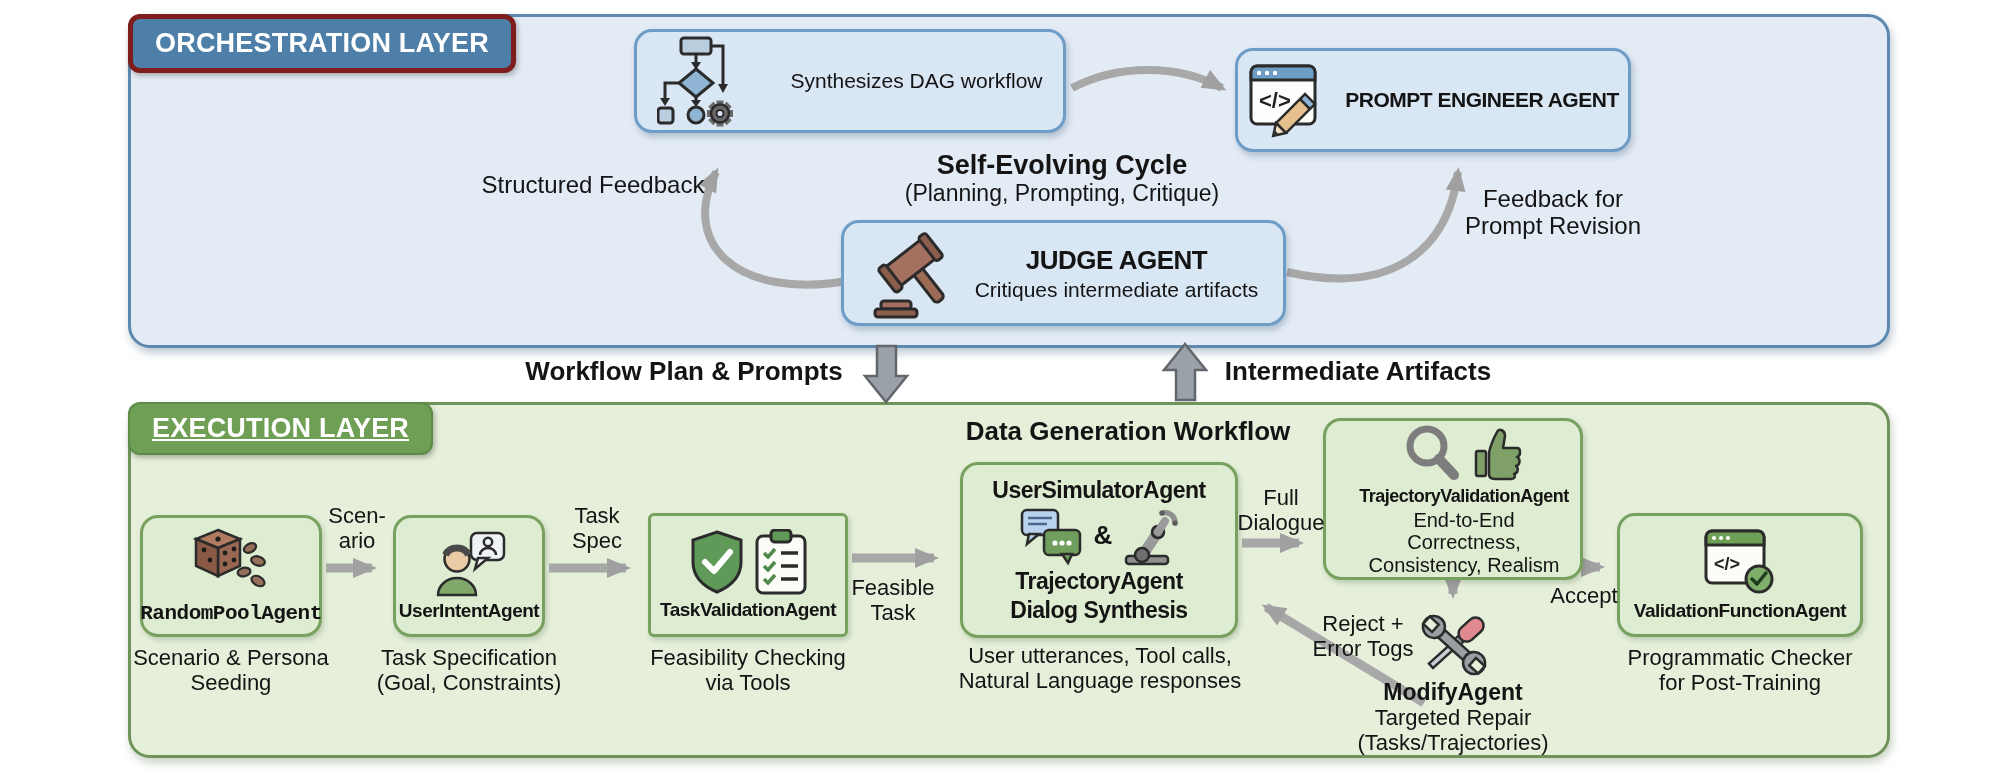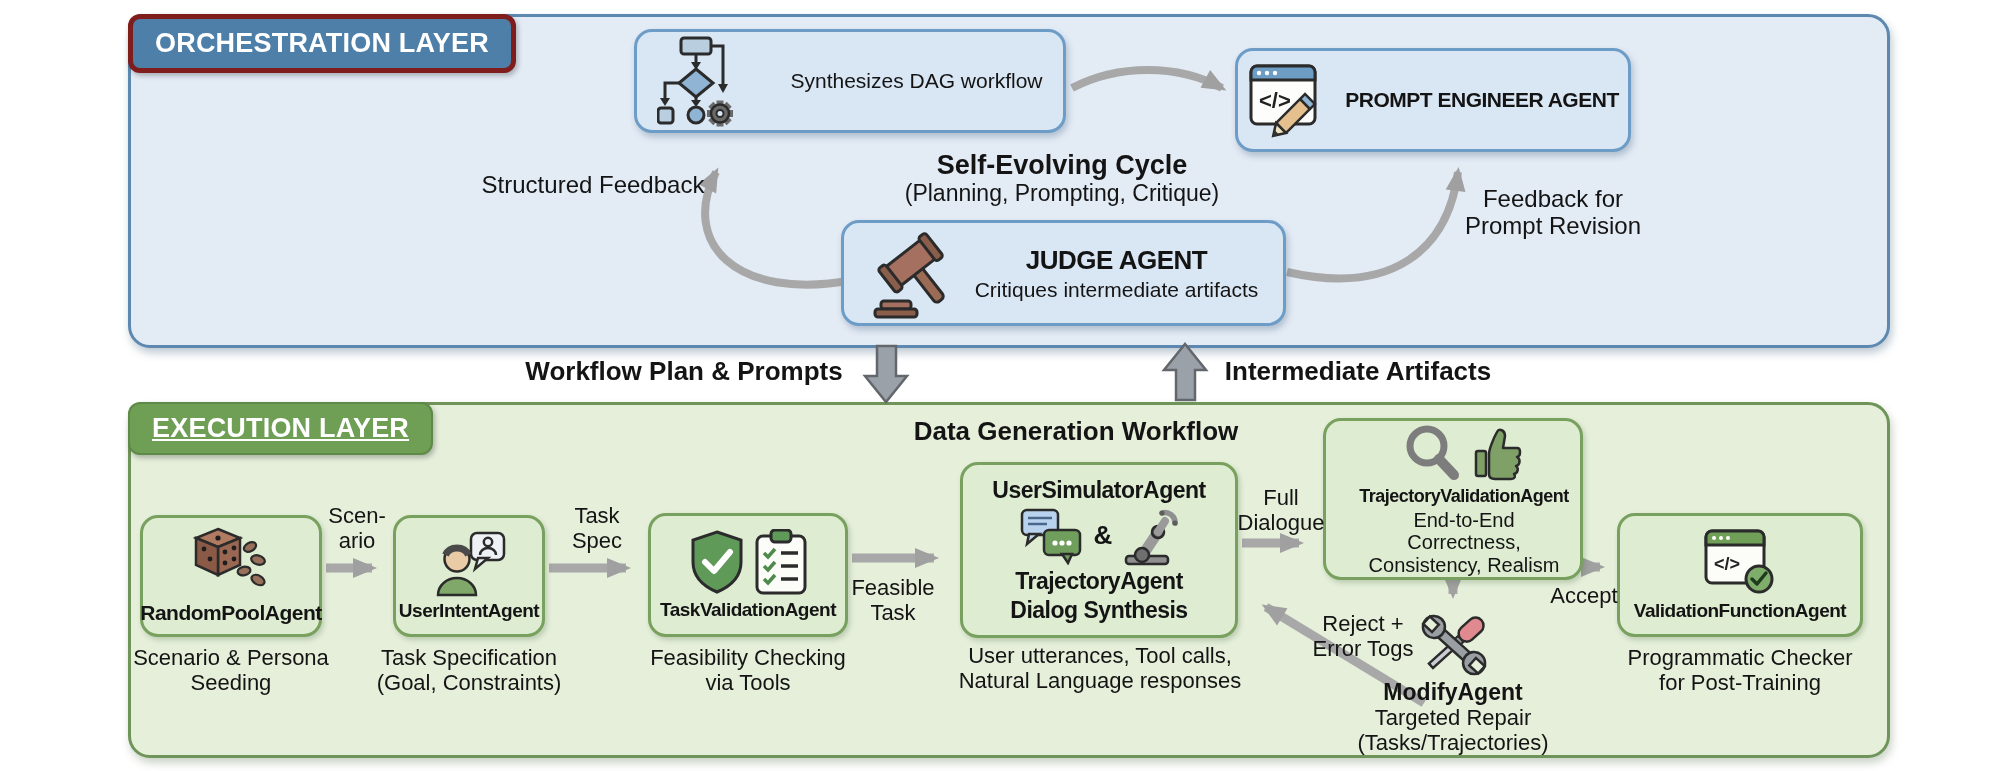--- a/index.html
+++ b/index.html
@@ -134,23 +134,23 @@
 
   <div class="lbl bold" style="left:1062px;top:150px;font-size:27px;">Self-Evolving Cycle</div>
   <div class="lbl" style="left:1062px;top:181px;font-size:23px;">(Planning, Prompting, Critique)</div>
   <div class="lbl" style="left:593px;top:172px;font-size:24px;">Structured Feedback</div>
   <div class="lbl ml" style="left:1553px;top:186px;font-size:24px;">Feedback for
 Prompt Revision</div>
 
   <div class="lbl bold" style="left:684px;top:357px;font-size:26px;">Workflow Plan &amp; Prompts</div>
   <div class="lbl bold" style="left:1358px;top:357px;font-size:26px;">Intermediate Artifacts</div>
 
-  <div class="lbl bold" style="left:1076px;top:417px;font-size:26px;">Data Generation Workflow</div>
-
-  <div class="abox exec-box col" style="left:140px;top:515px;width:182px;height:122px;gap:12px;">
+  <div class="lbl bold" style="left:1128px;top:417px;font-size:26px;">Data Generation Workflow</div>
+
+  <div class="abox exec-box col" style="left:140px;top:515px;width:182px;height:122px;gap:12px;font-family:Liberation Mono, monospace;">
     <svg class="icon" width="78" height="62" viewBox="0 0 78 62">
       <polygon points="26,2 48,11 26,20 4,11" fill="#b07b60" stroke="#2b2b2b" stroke-width="2.5"></polygon>
       <polygon points="48,11 48,38 26,48 26,20" fill="#9a6753" stroke="#2b2b2b" stroke-width="2.5"></polygon>
       <polygon points="4,11 26,20 26,48 4,38" fill="#8a5a47" stroke="#2b2b2b" stroke-width="2.5"></polygon>
       <circle cx="26" cy="11" r="2.6" fill="#1d1d1d"></circle>
       <circle cx="12" cy="22" r="2.4" fill="#1d1d1d"></circle>
         <circle cx="18" cy="32" r="2.4" fill="#1d1d1d"></circle>
       <circle cx="33" cy="25" r="2.4" fill="#1d1d1d"></circle>
         <circle cx="42" cy="21" r="2.4" fill="#1d1d1d"></circle>
       <circle cx="33" cy="36" r="2.4" fill="#1d1d1d"></circle>
@@ -173,21 +173,21 @@
       <path d="M49 24 a8 7 0 0 1 16 0" fill="none" stroke="#2b2b2b" stroke-width="2.5"></path>
       <circle cx="26" cy="28" r="12.5" fill="#e9cba6" stroke="#2b2b2b" stroke-width="2.5"></circle>
       <path d="M14.5 24 A12.5 11.5 0 0 1 37.5 24" fill="none" stroke="#4a4a4a" stroke-width="7"></path>
       <path d="M7 64 a19 17 0 0 1 38 0 Z" fill="#7fa86a" stroke="#2b2b2b" stroke-width="2.5"></path>
     </svg>
     <div class="bname" style="font-size:19px;">UserIntentAgent</div>
   </div>
   <div class="lbl ml" style="left:469px;top:646px;font-size:22px;">Task Specification
 (Goal, Constraints)</div>
 
-  <div class="abox exec-box col" style="left:648px;top:513px;width:200px;height:124px;gap:4px;">
+  <div class="abox exec-box col" style="left:648px;top:513px;width:200px;height:124px;gap:4px;border-radius:6px;">
     <div style="display:flex;gap:10px;align-items:center;">
       <svg class="icon" width="56" height="64" viewBox="0 0 56 64">
         <path d="M28 2 L52 10 V32 C52 48 40 57 28 62 C16 57 4 48 4 32 V10 Z" fill="#5f9a59" stroke="#2b2b2b" stroke-width="3"></path>
         <path d="M16 32 l9 9 l16 -19" fill="none" stroke="#ffffff" stroke-width="6" stroke-linecap="round" stroke-linejoin="round"></path>
       </svg>
       <svg class="icon" width="52" height="66" viewBox="0 0 52 66">
         <rect x="2" y="7" width="48" height="57" rx="6" fill="#fcfcf8" stroke="#2b2b2b" stroke-width="3"></rect>
         <rect x="16" y="1" width="20" height="12" rx="4" fill="#5f9a59" stroke="#2b2b2b" stroke-width="3"></rect>
         <path d="M9 24 l4 4 l7 -8" fill="none" stroke="#4e8a4a" stroke-width="3.5"></path>
         <line x1="26" y1="24" x2="43" y2="24" stroke="#2b2b2b" stroke-width="3.5"></line>

